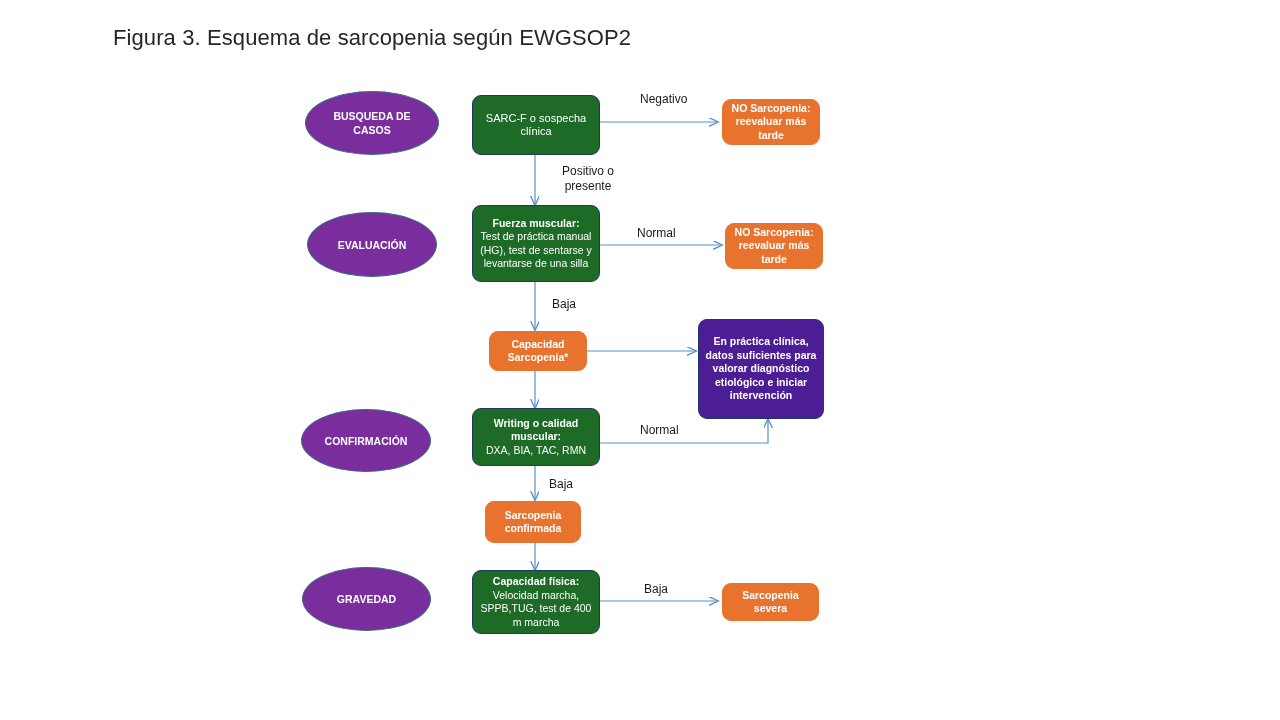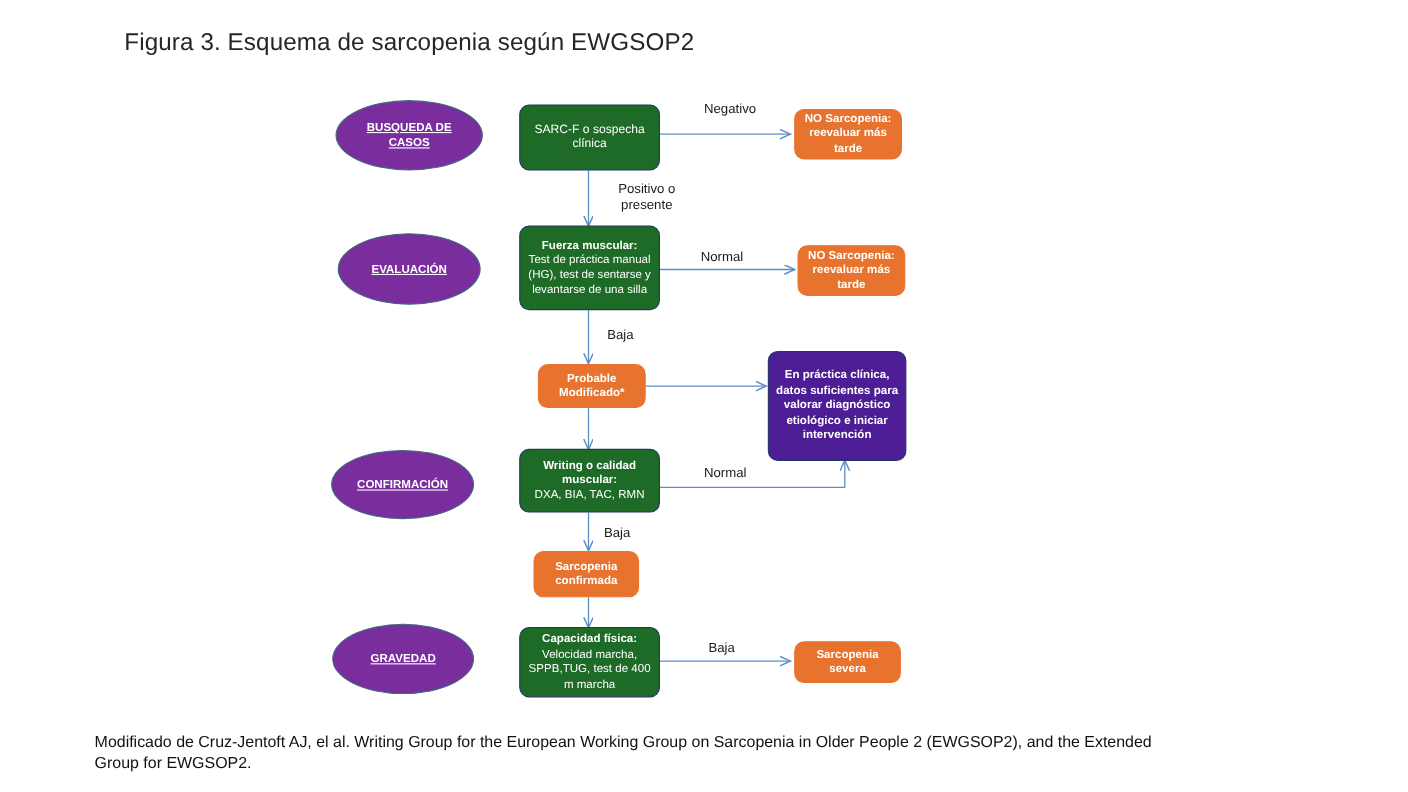--- a/index.html
+++ b/index.html
@@ -53,21 +53,20 @@
     display: flex;
     align-items: center;
     justify-content: center;
     text-align: center;
     color: #ffffff;
     font-size: 10.5px;
     font-weight: bold;
     line-height: 14px;
     box-sizing: border-box;
     padding: 4px 10px;
-    text-decoration: underline;
   }
 
   
   .node {
     position: absolute;
     box-sizing: border-box;
     display: flex;
     align-items: center;
     justify-content: center;
     text-align: center;
@@ -187,21 +186,21 @@
       <span class="hd">Fuerza muscular:</span>
       <span class="bd">Test de práctica manual (HG), test de sentarse y levantarse de una silla</span>
     </span>
   </div>
 
   <div class="node orange" style="left:725px; top:223px; width:98px; height:46px;">
     <span class="inner">NO Sarcopenia: reevaluar más tarde</span>
   </div>
 
   <div class="node orange" style="left:489px; top:331px; width:98px; height:40px;">
-    <span class="inner">Probable Modificado*</span>
+    <span class="inner">Capacidad Sarcopenia*</span>
   </div>
 
   <div class="node blue" style="left:698px; top:319px; width:126px; height:100px;">
     <span class="inner">En práctica clínica, datos suficientes para valorar diagnóstico etiológico e iniciar intervención</span>
   </div>
 
   <div class="node green" style="left:472px; top:408px; width:128px; height:58px;">
     <span class="inner">
       <span class="hd">Writing o calidad muscular:</span>
       <span class="bd">DXA, BIA, TAC, RMN</span>
@@ -230,15 +229,14 @@
   <div class="edge-label" style="left:637px; top:226px;">Normal</div>
 
   <div class="edge-label" style="left:552px; top:297px;">Baja</div>
 
   <div class="edge-label" style="left:640px; top:423px;">Normal</div>
 
   <div class="edge-label" style="left:549px; top:477px;">Baja</div>
 
   <div class="edge-label" style="left:644px; top:582px;">Baja</div>
 
-  <div class="footnote">Modificado de Cruz-Jentoft AJ, el al. Writing Group for the European Working Group on Sarcopenia in Older People 2 (EWGSOP2), and the Extended Group for EWGSOP2.</div>
 
 </div>
 
 </body></html>

